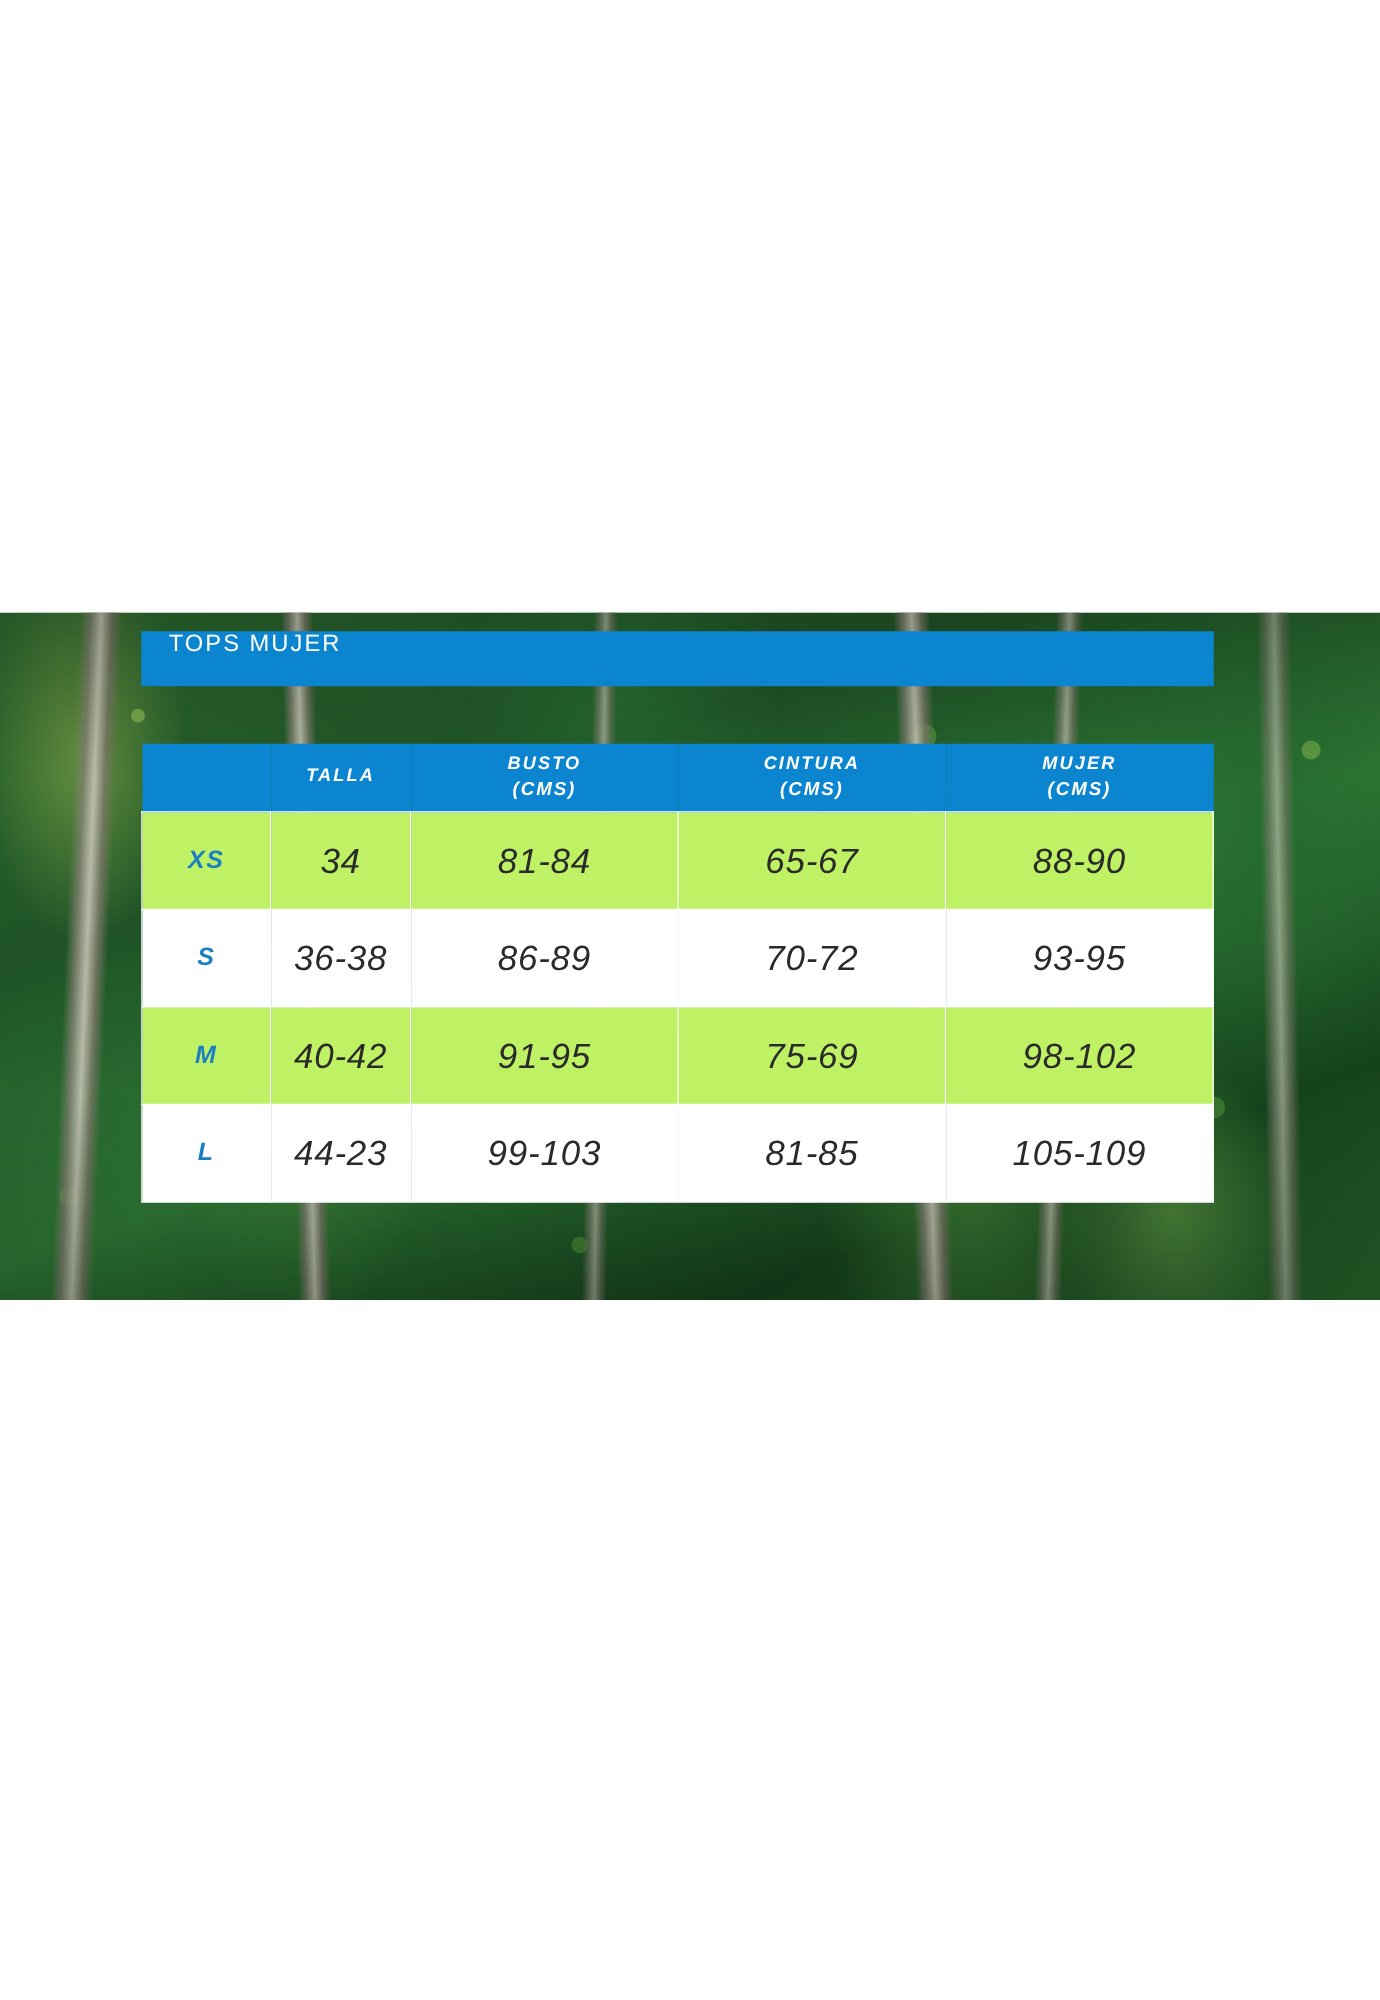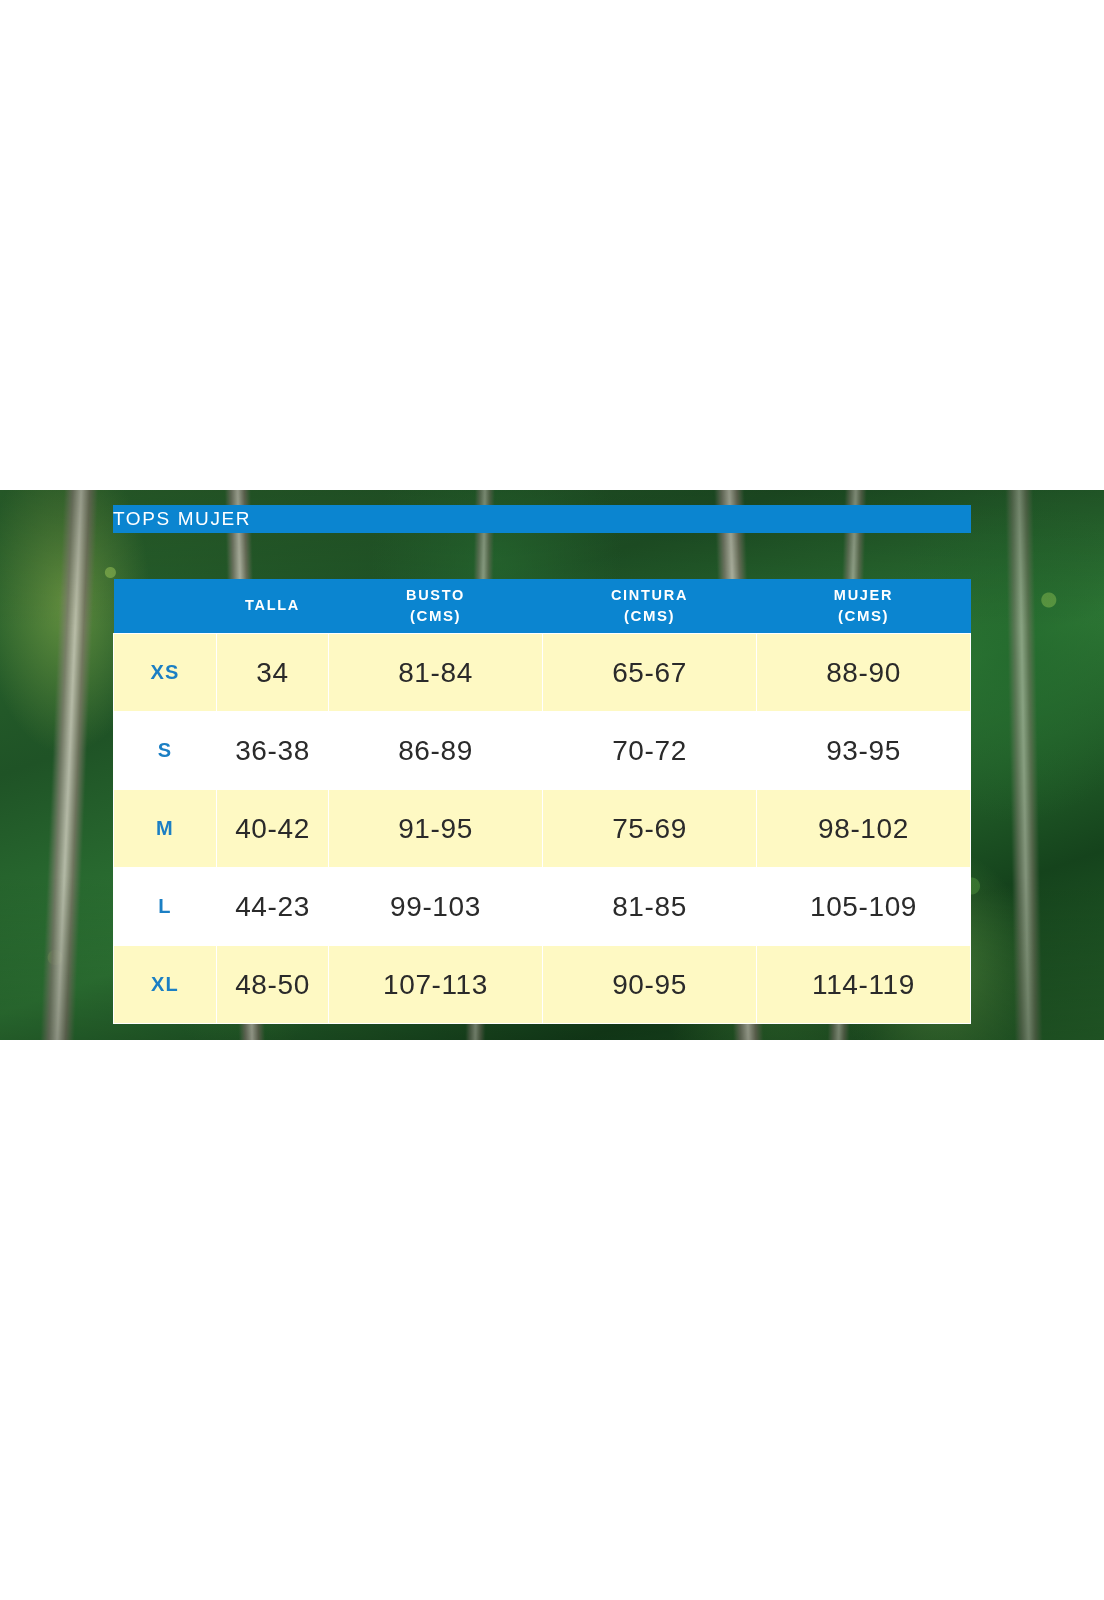--- a/index.html
+++ b/index.html
@@ -77,35 +77,36 @@
   #size-chart {
     position: absolute;
     left: 113px;
     top: 505px;
     width: 858px;
   }
 
   .chart-title-bar {
     background: #0b85d0;
     color: #ffffff;
-    height: 28px;
+    height: 44px;
     display: flex;
-    align-items: center;
+    padding-left: 22px;
     box-sizing: border-box;
     font-size: 19px;
     letter-spacing: 1.6px;
     font-weight: 400;
   }
 
   .chart-gap { height: 46px; }
 
   table.size-table {
     border-collapse: collapse;
     width: 100%;
     table-layout: fixed;
+    font-style: italic;
   }
   table.size-table thead th {
     background: #0b85d0;
     color: #ffffff;
     font-size: 14.5px;
     letter-spacing: 1.7px;
     font-weight: bold;
     height: 54px;
     vertical-align: middle;
     padding: 0;
@@ -119,21 +120,21 @@
 
   table.size-table tbody td {
     height: 75px;
     text-align: center;
     vertical-align: middle;
     font-size: 28px;
     color: #2a2a2a;
     border: 1px solid #ffffff;
     letter-spacing: 0.6px;
   }
-  table.size-table tbody tr.row-odd td { background: #fef9c3; }
+  table.size-table tbody tr.row-odd td { background: #bef264; }
   table.size-table tbody tr.row-even td { background: #ffffff; }
 
   table.size-table tbody td.size-label {
     color: #1b7fc4;
     font-weight: bold;
     font-size: 20px;
     letter-spacing: 1.2px;
   }
 
   
@@ -214,22 +215,15 @@
         <td>75-69</td>
         <td>98-102</td>
       </tr>
       <tr class="row-even">
         <td class="size-label">L</td>
         <td>44-23</td>
         <td>99-103</td>
         <td>81-85</td>
         <td>105-109</td>
       </tr>
-      <tr class="row-odd">
-        <td class="size-label">XL</td>
-        <td>48-50</td>
-        <td>107-113</td>
-        <td>90-95</td>
-        <td>114-119</td>
-      </tr>
     </tbody>
   </table>
 </div>
 
 </body></html>

